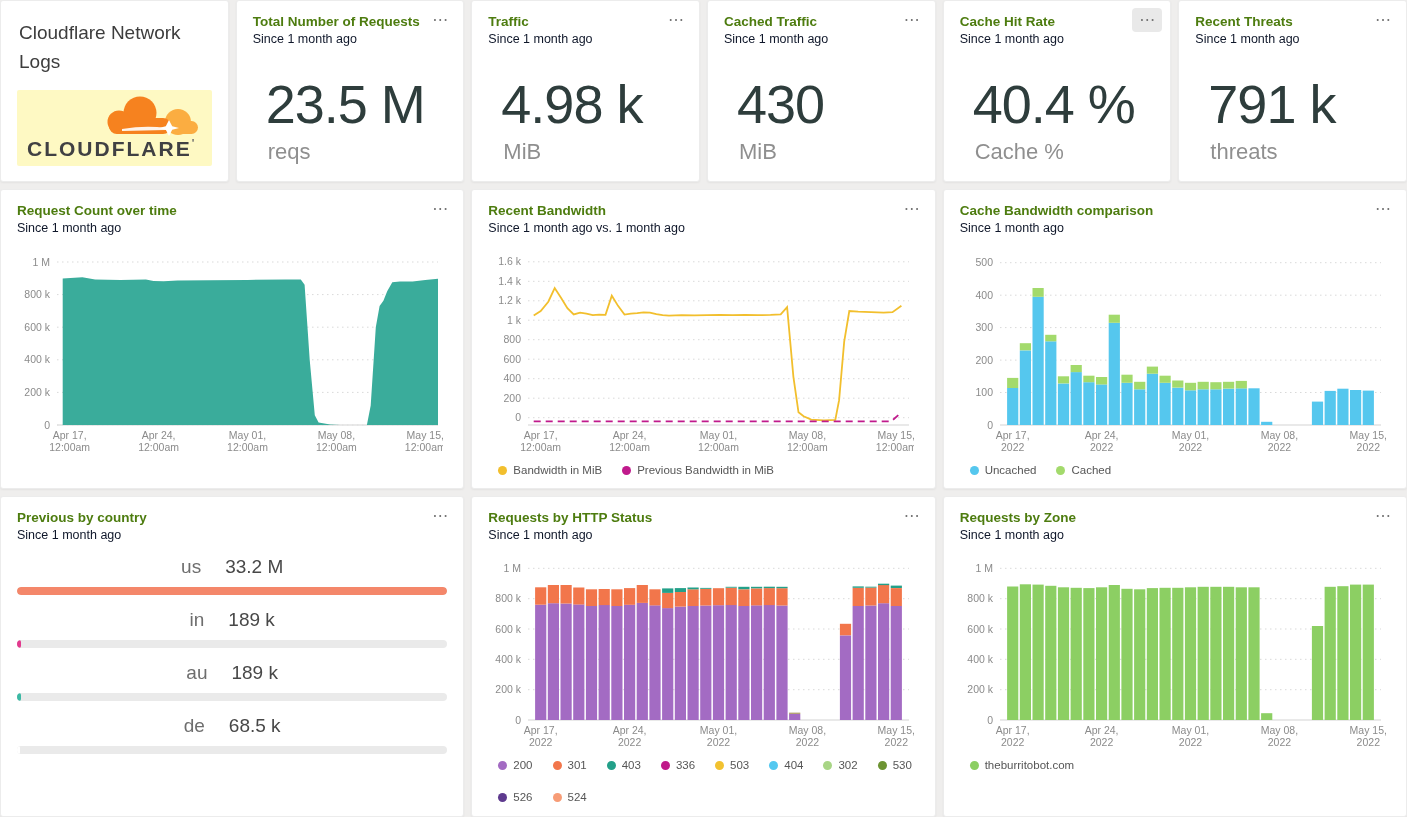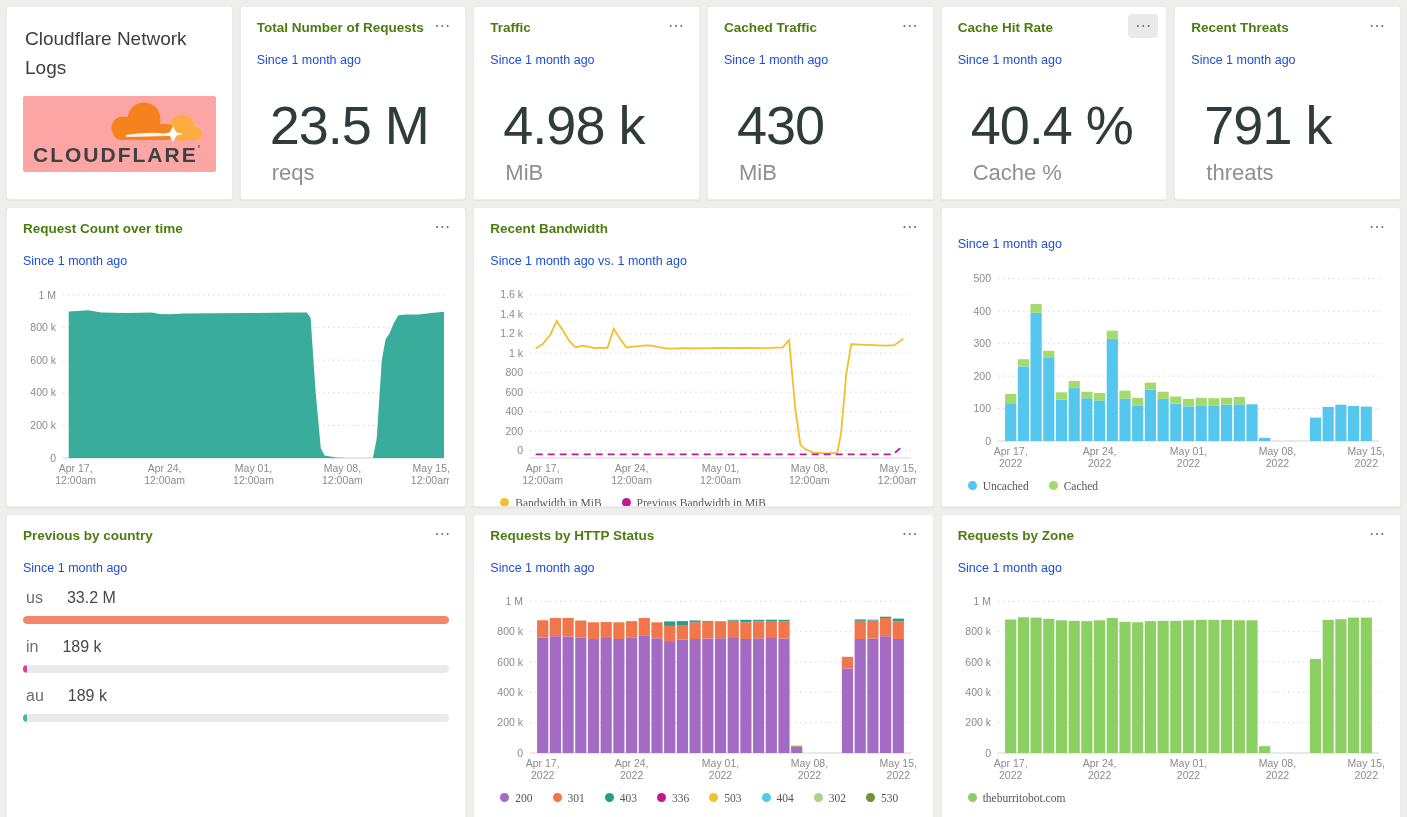--- a/index.html
+++ b/index.html
@@ -1,46 +1,46 @@
 <!DOCTYPE html>
 <html><head>
 <meta charset="utf-8">
 <style>
   html,body{margin:0;padding:0;width:1407px;height:817px;overflow:hidden;
     background:#efeeed;font-family:"Liberation Sans",sans-serif;}
-  .page{box-sizing:border-box;height:100%;display:flex;flex-direction:column;gap:7px;padding:6px;}
+  .page{box-sizing:border-box;height:100%;display:flex;flex-direction:column;gap:7px;padding:0;}
   .row{display:grid;gap:7px;}
   .row1{grid-template-columns:repeat(6,1fr);height:196px;}
   .row2{grid-template-columns:repeat(3,1fr);height:300px;}
   .row3{grid-template-columns:repeat(3,1fr);flex:1;}
   .panel{position:relative;background:#fff;border:1px solid #ececec;border-radius:3px;
     box-shadow:0 1px 2px rgba(0,0,0,.05);padding:13px 16px;box-sizing:border-box;overflow:hidden;}
   .ptitle{font-size:13.5px;font-weight:bold;color:#4d7c0f;line-height:1.25;}
-  .psub{font-size:12.5px;color:#1d4ed8;margin-top:16px;}
+  .psub{font-size:12.5px;color:#0f172a;margin-top:1px;}
   .pmenu{position:absolute;top:7px;right:8px;border:none;background:none;color:#767676;
     font-size:16px;line-height:1;padding:4px 7px;border-radius:4px;cursor:pointer;}
   .pmenu.hover{background:#e9e9e9;}
   .stat-value{font-size:54px;color:#2e3d3c;letter-spacing:-1px;margin:27px 0 4px 13px;white-space:nowrap;}
   .stat-unit{font-size:22px;color:#8f8f8f;margin-left:15px;}
   .hdr-title{font-size:19px;color:#3d3d3d;line-height:1.55;font-weight:400;margin:4px 0 0 2px;}
-  .logobox{position:relative;margin-top:13px;height:76px;background:#fca5a5;border-radius:2px;text-align:center;}
+  .logobox{position:relative;margin-top:13px;height:76px;background:#fef9c3;border-radius:2px;text-align:center;}
   .cloud-svg{position:absolute;top:1px;right:4px;}
   .wordmark{position:absolute;left:10px;bottom:5px;font-size:21px;font-weight:bold;
     letter-spacing:2px;color:#404043;}
   .wordmark:after{content:"'";font-size:11px;vertical-align:top;color:#6a6a6a;}
   .chart{margin-top:10px;width:100%;}
   .row2 .chart{height:212px;}
   .row3 .chart{height:200px;}
   .chart svg text{font-family:"Liberation Sans",sans-serif;font-size:10.5px;fill:#8b8b8b;}
-  .legend{display:flex;gap:20px;align-items:flex-end;margin:7px 0 0 10px;font-size:11.5px;color:#565656;flex-wrap:wrap;font-family:Liberation Serif, serif;}
+  .legend{display:flex;gap:20px;align-items:flex-end;margin:7px 0 0 10px;font-size:11.5px;color:#565656;flex-wrap:wrap;}
   .legend .li{display:flex;align-items:center;gap:6px;cursor:pointer;}
   .legend .dot{width:9px;height:9px;border-radius:50%;display:inline-block;}
   .crows{margin-top:12px;}
   .crow{margin-top:14px;}
-  .chead{display:flex;justify-content:flex-start;font-size:16px;color:#6e6e6e;padding:0 3px;gap:24px;}
+  .chead{display:flex;justify-content:center;font-size:19px;color:#6e6e6e;padding:0 3px;gap:24px;}
   .cval{color:#484848;}
   .ctrack{margin-top:9px;height:8px;border-radius:4px;background:#eaeaea;overflow:hidden;}
   .cfill{height:100%;border-radius:4px;}
 </style>
 </head>
 <body>
 
 <div class="page">
 
   <div class="row row1">
@@ -179,20 +179,21 @@
             <span>Bandwidth in MiB</span>
           </span>
           <span class="li">
             <span class="dot" style="background:#c01a8c"></span>
             <span>Previous Bandwidth in MiB</span>
           </span>
         </div>
     </section>
 
     <section class="panel">
+      <div class="ptitle">Cache Bandwidth comparison</div>
       <div class="psub">Since 1 month ago</div>
       <button class="pmenu">⋯</button>
       <div class="chart"><svg width="426" height="212" viewBox="0 0 426 212">
             <text x="33" y="183.5" text-anchor="end">0</text>
             <line x1="40" x2="421" y1="147.5" y2="147.5" stroke="#d9d9d9" stroke-width="1" stroke-dasharray="1.5 3.5"></line>
             <text x="33" y="151" text-anchor="end">100</text>
             <line x1="40" x2="421" y1="115.1" y2="115.1" stroke="#d9d9d9" stroke-width="1" stroke-dasharray="1.5 3.5"></line>
             <text x="33" y="118.6" text-anchor="end">200</text>
             <line x1="40" x2="421" y1="82.6" y2="82.6" stroke="#d9d9d9" stroke-width="1" stroke-dasharray="1.5 3.5"></line>
             <text x="33" y="86.1" text-anchor="end">300</text>
@@ -295,20 +296,29 @@
               <div class="cfill" style="width:1%;background:#e23a8e"></div>
             </div>
           </div>
           <div class="crow">
             <div class="chead">
               <span class="clabel">au</span>
               <span class="cval">189 k</span>
             </div>
             <div class="ctrack" style="background:#eaeaea">
               <div class="cfill" style="width:1%;background:#3cb9a4"></div>
+            </div>
+          </div>
+          <div class="crow">
+            <div class="chead">
+              <span class="clabel">de</span>
+              <span class="cval">68.5 k</span>
+            </div>
+            <div class="ctrack" style="background:#eaeaea">
+              <div class="cfill" style="width:0.6%;background:#ffffff"></div>
             </div>
           </div>
         </div>
     </section>
 
     <section class="panel">
       <div class="ptitle">Requests by HTTP Status</div>
       <div class="psub">Since 1 month ago</div>
       <button class="pmenu">⋯</button>
       <div class="chart"><svg width="426" height="200" viewBox="0 0 426 200">

